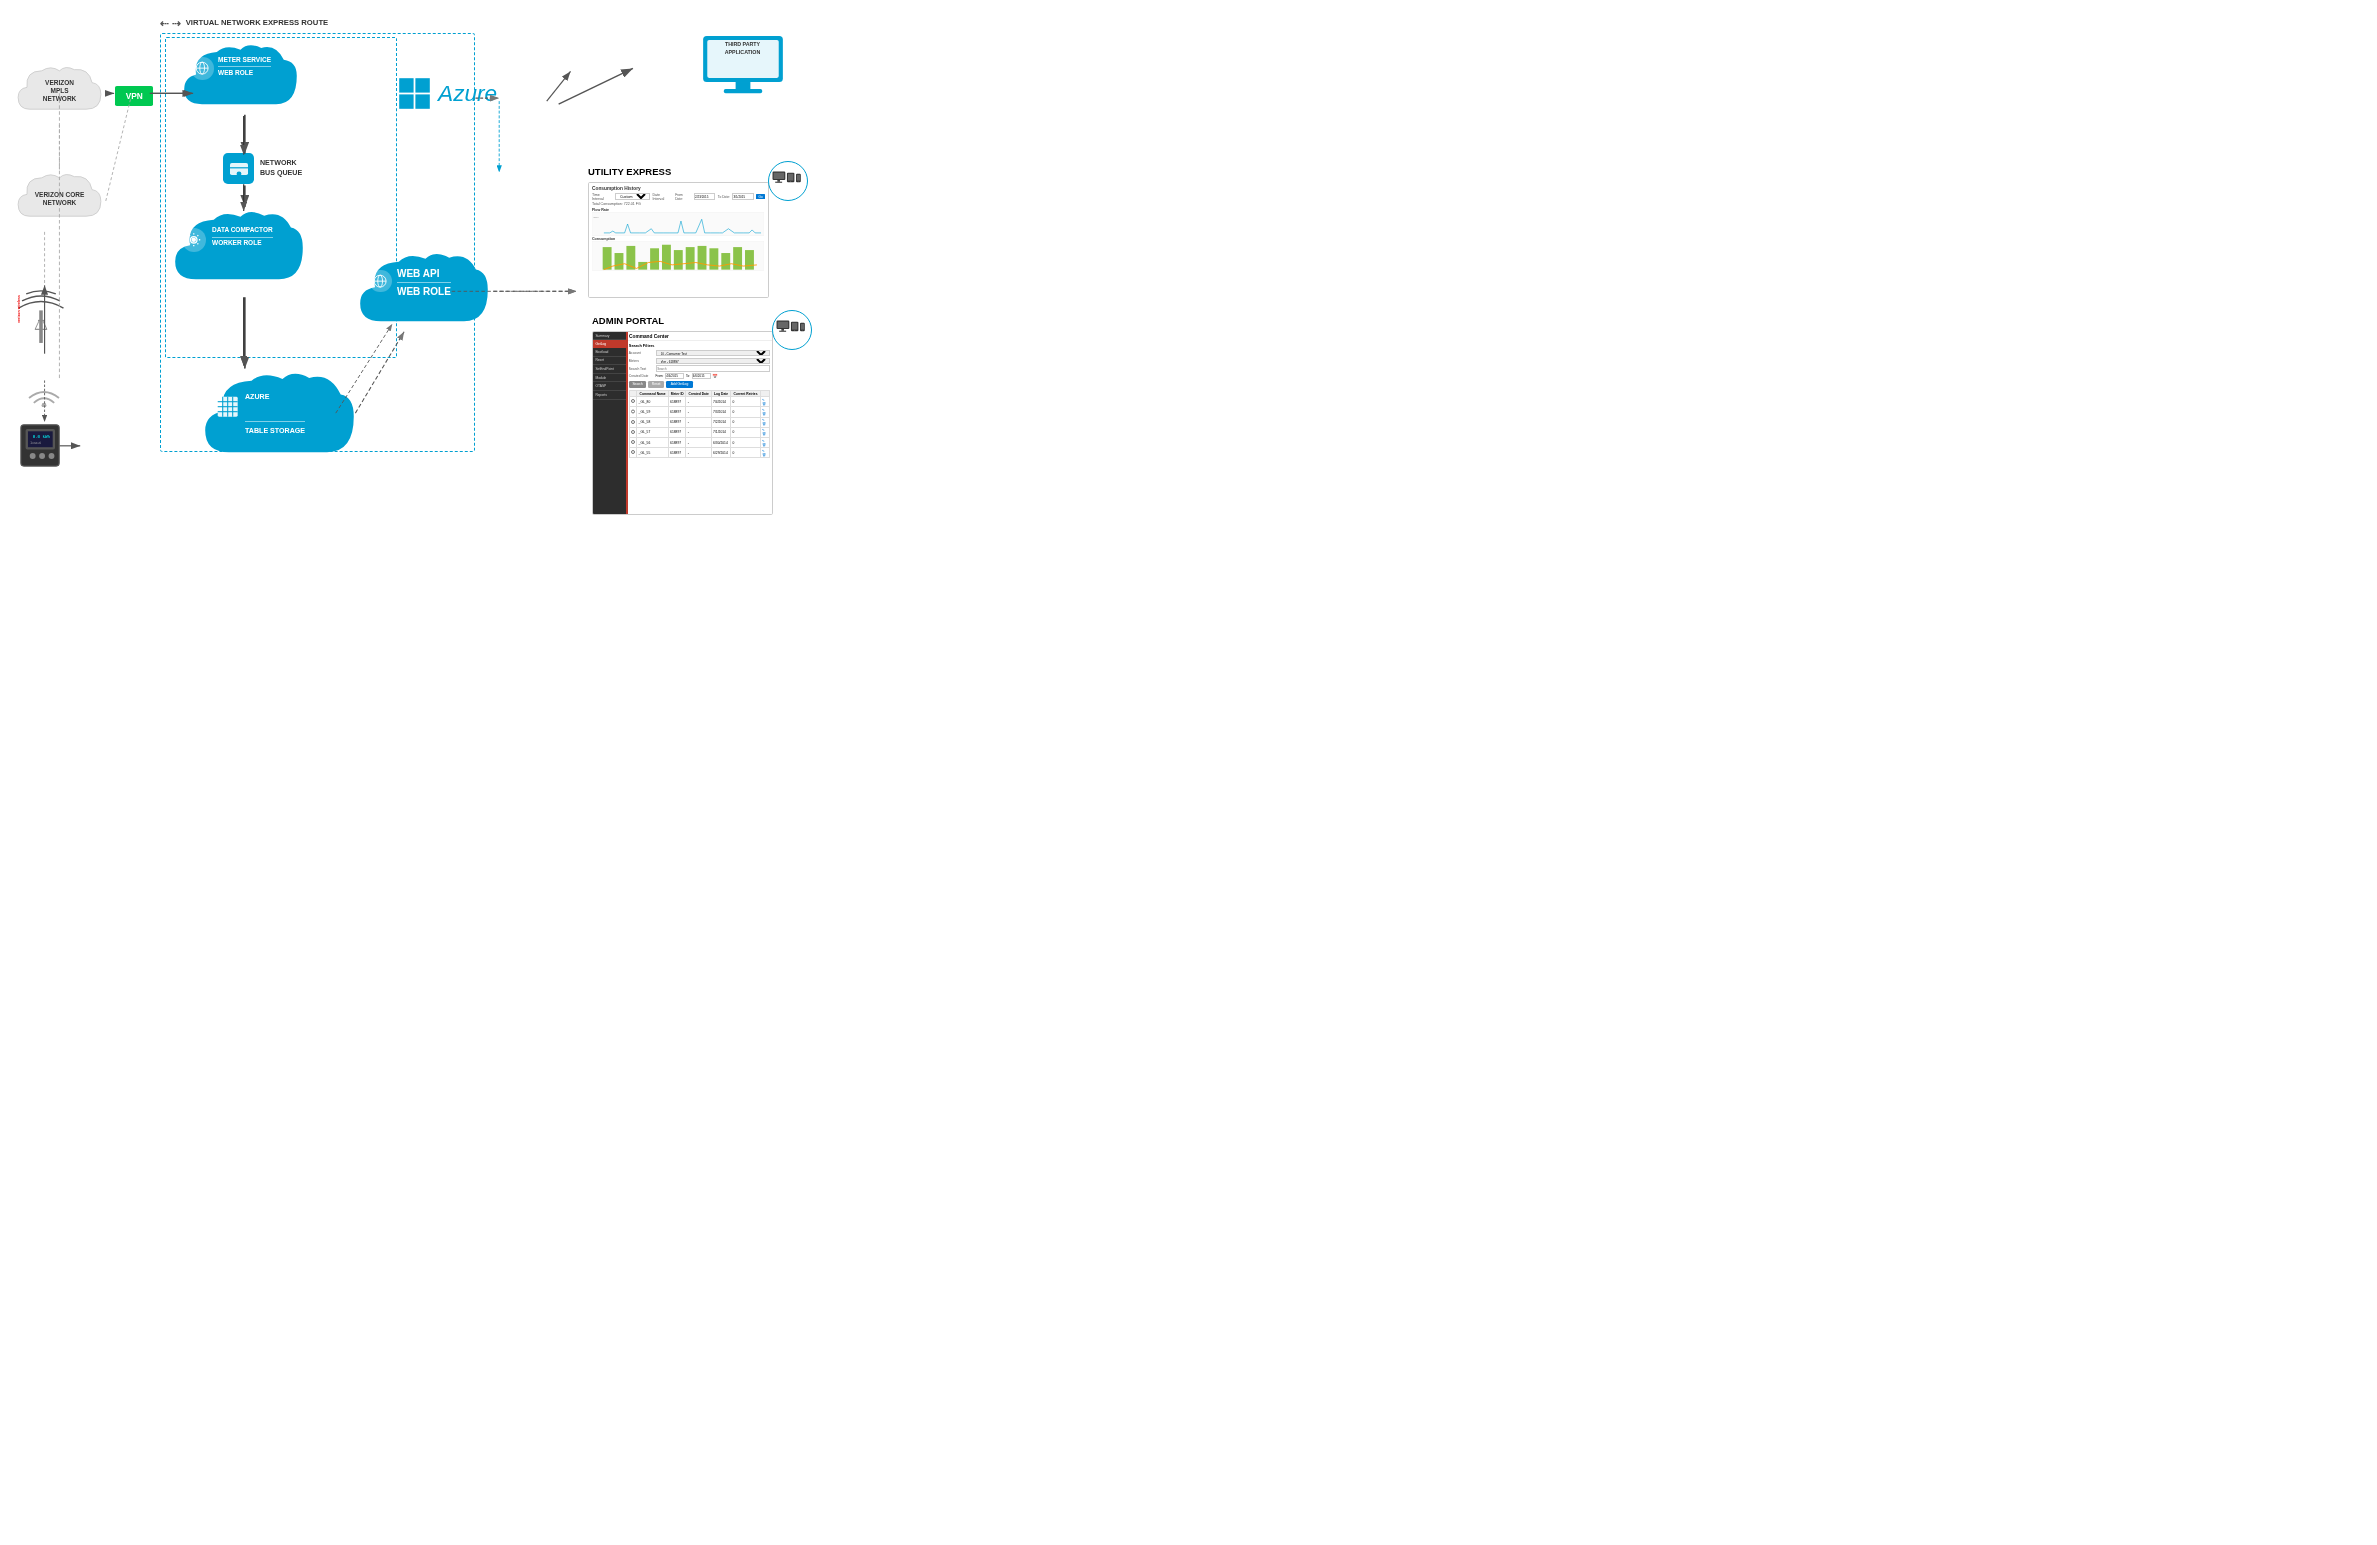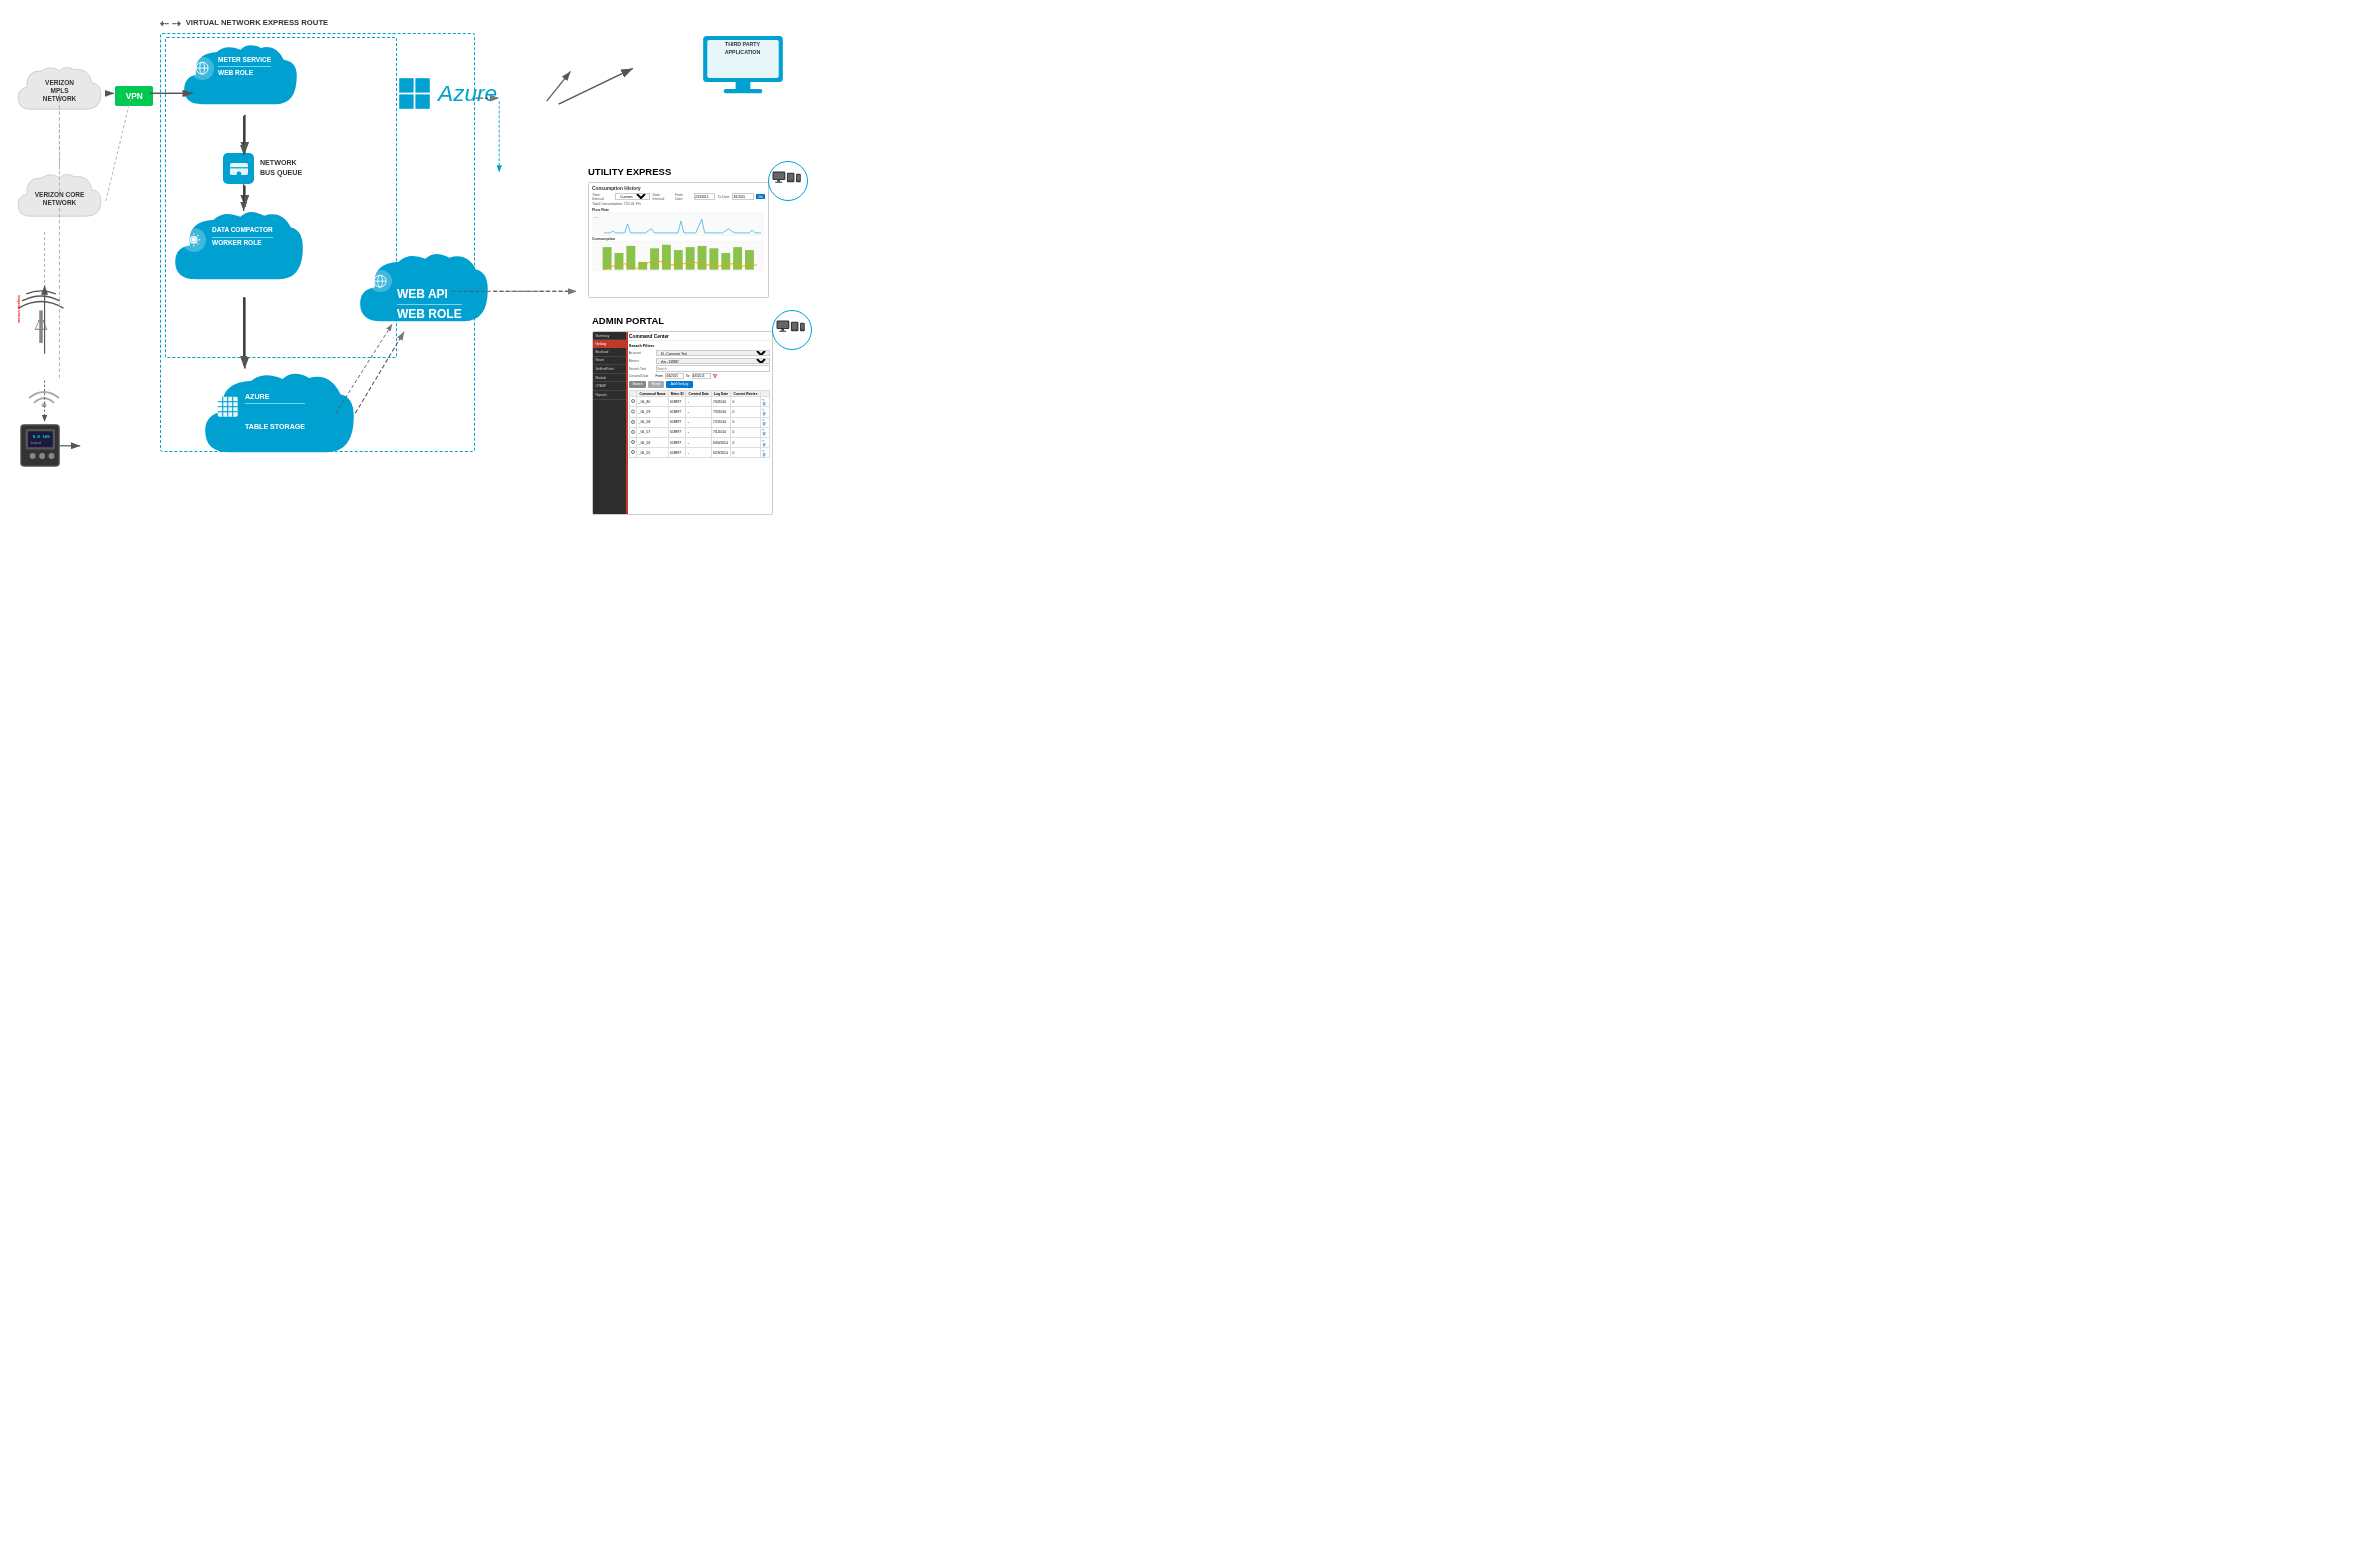--- a/index.html
+++ b/index.html
@@ -256,21 +256,21 @@
       <path d="M45,125 Q10,125 10,95 Q10,72 35,68 Q28,28 75,25 Q92,8 120,20 Q135,5 160,18 Q190,8 205,38 Q225,42 225,72 Q225,125 185,125 Z" fill="#00a0d1"></path>
     </svg>
     
     <div style="position:absolute; top:22.6px; left:15px; width:22.6px; height:22.6px; background:rgba(255,255,255,0.25); border-radius:50%; display:flex; align-items:center; justify-content:center;">
       <svg viewBox="0 0 24 24" width="14.3" height="14.3" fill="white">
         <circle cx="12" cy="12" r="10" stroke="white" stroke-width="1.5" fill="none"></circle>
         <ellipse cx="12" cy="12" rx="4" ry="10" stroke="white" stroke-width="1.5" fill="none"></ellipse>
         <line x1="2" y1="12" x2="22" y2="12" stroke="white" stroke-width="1.5"></line>
       </svg>
     </div>
-    <div style="position:absolute; top:20px; left:43px; color:white; font-weight:bold; font-size:12px; line-height:1.3;margin-top:20px;">
+    <div style="position:absolute; top:20px; left:43px; color:white; font-weight:bold; font-size:10px; line-height:1.3;">
       <div>WEB API</div>
       <div style="border-top:0.6px solid rgba(255,255,255,0.5); margin-top:1.8px; padding-top:1.8px;">WEB ROLE</div>
     </div>
   </div>
 
   <div style="position:absolute; top:366px; left:199px; width:158px; height:104px;">
     <svg viewBox="0 0 265 175" xmlns="http://www.w3.org/2000/svg" style="width:100%;height:100%">
       <path d="M50,145 Q10,145 10,108 Q10,82 40,76 Q32,28 88,25 Q108,8 140,22 Q158,5 185,20 Q220,10 238,48 Q260,52 260,85 Q260,145 215,145 Z" fill="#00a0d1"></path>
     </svg>
     
@@ -280,21 +280,21 @@
         <line x1="1" y1="8" x2="29" y2="8" stroke="#00a0d1" stroke-width="1.5"></line>
         <line x1="1" y1="15" x2="29" y2="15" stroke="#00a0d1" stroke-width="1.5"></line>
         <line x1="1" y1="22" x2="29" y2="22" stroke="#00a0d1" stroke-width="1.5"></line>
         <line x1="8" y1="1" x2="8" y2="29" stroke="#00a0d1" stroke-width="1.5"></line>
         <line x1="15" y1="1" x2="15" y2="29" stroke="#00a0d1" stroke-width="1.5"></line>
         <line x1="22" y1="1" x2="22" y2="29" stroke="#00a0d1" stroke-width="1.5"></line>
       </svg>
     </div>
     <div style="position:absolute; top:27px; left:46px; color:white; font-weight:bold; font-size:7.1px; line-height:1.3;">
       <div>AZURE</div>
-      <div style="border-top:0.6px solid rgba(255,255,255,0.5); margin-top:1px; padding-top:19px;">TABLE STORAGE</div>
+      <div style="border-top:0.6px solid rgba(255,255,255,0.5); margin-top:19px; padding-top:5px;">TABLE STORAGE</div>
     </div>
   </div>
 
   <div class="azure-logo">
 
     <svg width="33" height="33" viewBox="0 0 55 55" xmlns="http://www.w3.org/2000/svg">
       <rect x="2" y="2" width="24" height="24" fill="#00a0d1"></rect>
       <rect x="29" y="2" width="24" height="24" fill="#00a0d1"></rect>
       <rect x="2" y="29" width="24" height="24" fill="#00a0d1"></rect>
       <rect x="29" y="29" width="24" height="24" fill="#00a0d1"></rect>

